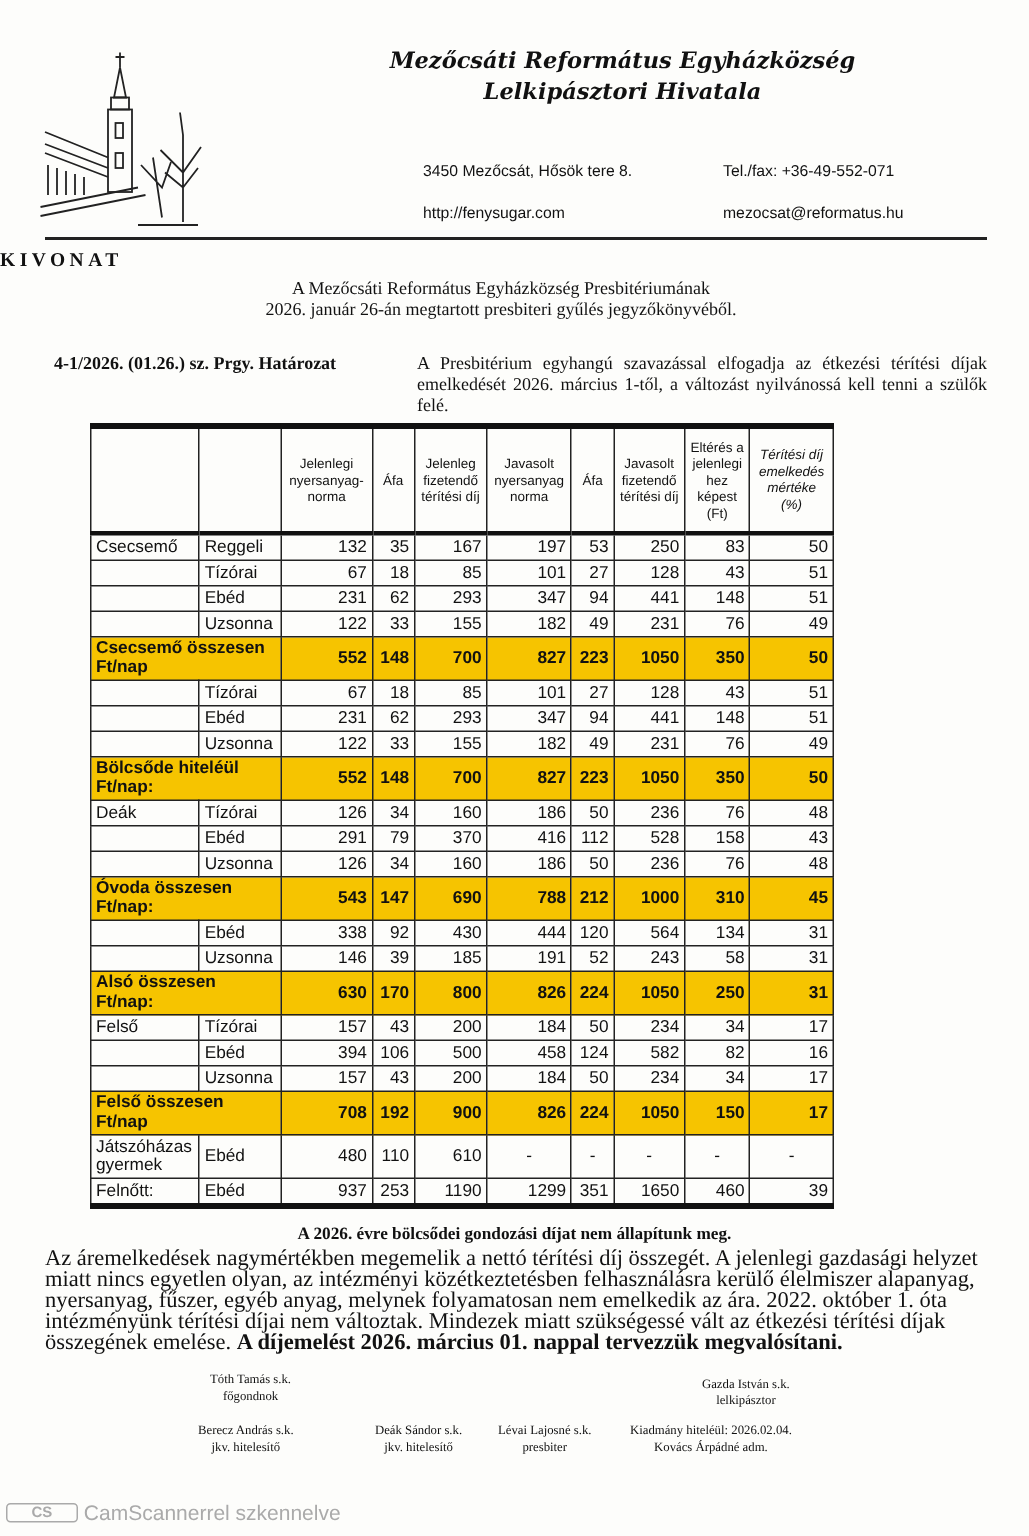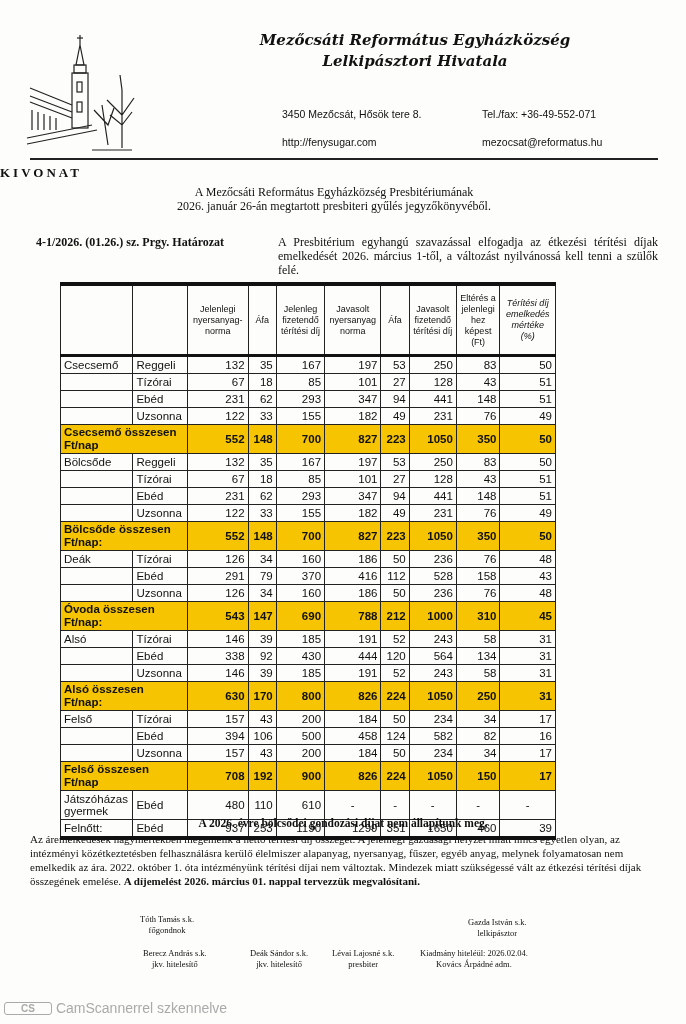--- a/index.html
+++ b/index.html
@@ -12,21 +12,21 @@
   .sub{position:absolute;left:0;width:668px;top:185px;text-align:center;font-size:12px;line-height:14px;}
   .res-left{position:absolute;left:36px;top:235px;font-weight:bold;font-size:12px;}
   .res-right{position:absolute;left:278px;top:235px;width:380px;font-size:12px;line-height:14px;text-align:justify;}
   table.main{position:absolute;left:60px;top:282px;width:496px;border-collapse:collapse;font-family:"Liberation Sans",sans-serif;font-size:11.5px;border-top:4px solid #111;border-bottom:4px solid #111;}
   table.main th,table.main td{border:1px solid #222;padding:0 3px;height:16px;}
   table.main th{font-weight:normal;font-size:9px;line-height:11px;height:68px;text-align:center;border-bottom:3px solid #111;}
   table.main td.n{text-align:right;}
   table.main tr.total td{background:#f6c400;font-weight:bold;height:28px;line-height:13px;}
   table.main tr.tall td{height:28px;line-height:12px;}
   .note1{position:absolute;left:0;width:686px;top:817px;text-align:center;font-weight:bold;font-size:11.5px;}
-  .para{position:absolute;left:30px;top:832px;width:630px;font-size:11px;line-height:14px;}
+  .para{position:absolute;left:30px;top:832px;width:630px;font-size:15px;line-height:14px;}
   .sig{position:absolute;font-size:8.5px;line-height:11px;text-align:center;}
   .watermark{position:absolute;left:4px;top:1000px;font-family:"Liberation Sans",sans-serif;font-size:14px;color:#aaa;display:flex;align-items:center;gap:4px;}
   .cs{border:1.5px solid #aaa;border-radius:3px;font-size:10px;padding:0 16px;font-weight:bold;color:#aaa;}
 </style>
 </head>
 <body>
 
 <div class="logo">
   <svg width="120" height="125" viewBox="0 0 120 125" fill="none" stroke="#222" stroke-width="1.2">
     <line x1="58" y1="5" x2="58" y2="15"></line>
@@ -133,32 +133,20 @@
         <td class="n">552</td>
         <td class="n">148</td>
         <td class="n">700</td>
         <td class="n">827</td>
         <td class="n">223</td>
         <td class="n">1050</td>
         <td class="n">350</td>
         <td class="n">50</td>
       </tr>
       <tr>
-        <td>Bölcsőde</td>
-        <td>Reggeli</td>
-        <td class="n">132</td>
-        <td class="n">35</td>
-        <td class="n">167</td>
-        <td class="n">197</td>
-        <td class="n">53</td>
-        <td class="n">250</td>
-        <td class="n">83</td>
-        <td class="n">50</td>
-      </tr>
-      <tr>
         <td></td>
         <td>Tízórai</td>
         <td class="n">67</td>
         <td class="n">18</td>
         <td class="n">85</td>
         <td class="n">101</td>
         <td class="n">27</td>
         <td class="n">128</td>
         <td class="n">43</td>
         <td class="n">51</td>
@@ -181,21 +169,21 @@
         <td class="n">122</td>
         <td class="n">33</td>
         <td class="n">155</td>
         <td class="n">182</td>
         <td class="n">49</td>
         <td class="n">231</td>
         <td class="n">76</td>
         <td class="n">49</td>
       </tr>
       <tr class="total">
-        <td colspan="2">Bölcsőde összesen Ft/nap:</td>
+        <td colspan="2">Bölcsőde hiteléül Ft/nap:</td>
         <td class="n">552</td>
         <td class="n">148</td>
         <td class="n">700</td>
         <td class="n">827</td>
         <td class="n">223</td>
         <td class="n">1050</td>
         <td class="n">350</td>
         <td class="n">50</td>
       </tr>
       <tr>
@@ -239,32 +227,20 @@
         <td class="n">543</td>
         <td class="n">147</td>
         <td class="n">690</td>
         <td class="n">788</td>
         <td class="n">212</td>
         <td class="n">1000</td>
         <td class="n">310</td>
         <td class="n">45</td>
       </tr>
       <tr>
-        <td>Alsó</td>
-        <td>Tízórai</td>
-        <td class="n">146</td>
-        <td class="n">39</td>
-        <td class="n">185</td>
-        <td class="n">191</td>
-        <td class="n">52</td>
-        <td class="n">243</td>
-        <td class="n">58</td>
-        <td class="n">31</td>
-      </tr>
-      <tr>
         <td></td>
         <td>Ebéd</td>
         <td class="n">338</td>
         <td class="n">92</td>
         <td class="n">430</td>
         <td class="n">444</td>
         <td class="n">120</td>
         <td class="n">564</td>
         <td class="n">134</td>
         <td class="n">31</td>
@@ -373,21 +349,21 @@
 </div>
 
 <div class="sig" style="left:140px;top:914px;">
     <div>Tóth Tamás  s.k.</div>
     <div>főgondnok</div>
   </div>
 <div class="sig" style="left:468px;top:917px;">
     <div>Gazda István s.k.</div>
     <div>lelkipásztor</div>
   </div>
-<div class="sig" style="left:143px;top:948px;">
+<div class="sig" style="left:132px;top:948px;">
     <div>Berecz András  s.k.</div>
     <div>jkv. hitelesítő</div>
   </div>
 <div class="sig" style="left:250px;top:948px;">
     <div>Deák Sándor s.k.</div>
     <div>jkv. hitelesítő</div>
   </div>
 <div class="sig" style="left:332px;top:948px;">
     <div>Lévai Lajosné  s.k.</div>
     <div>presbiter</div>

